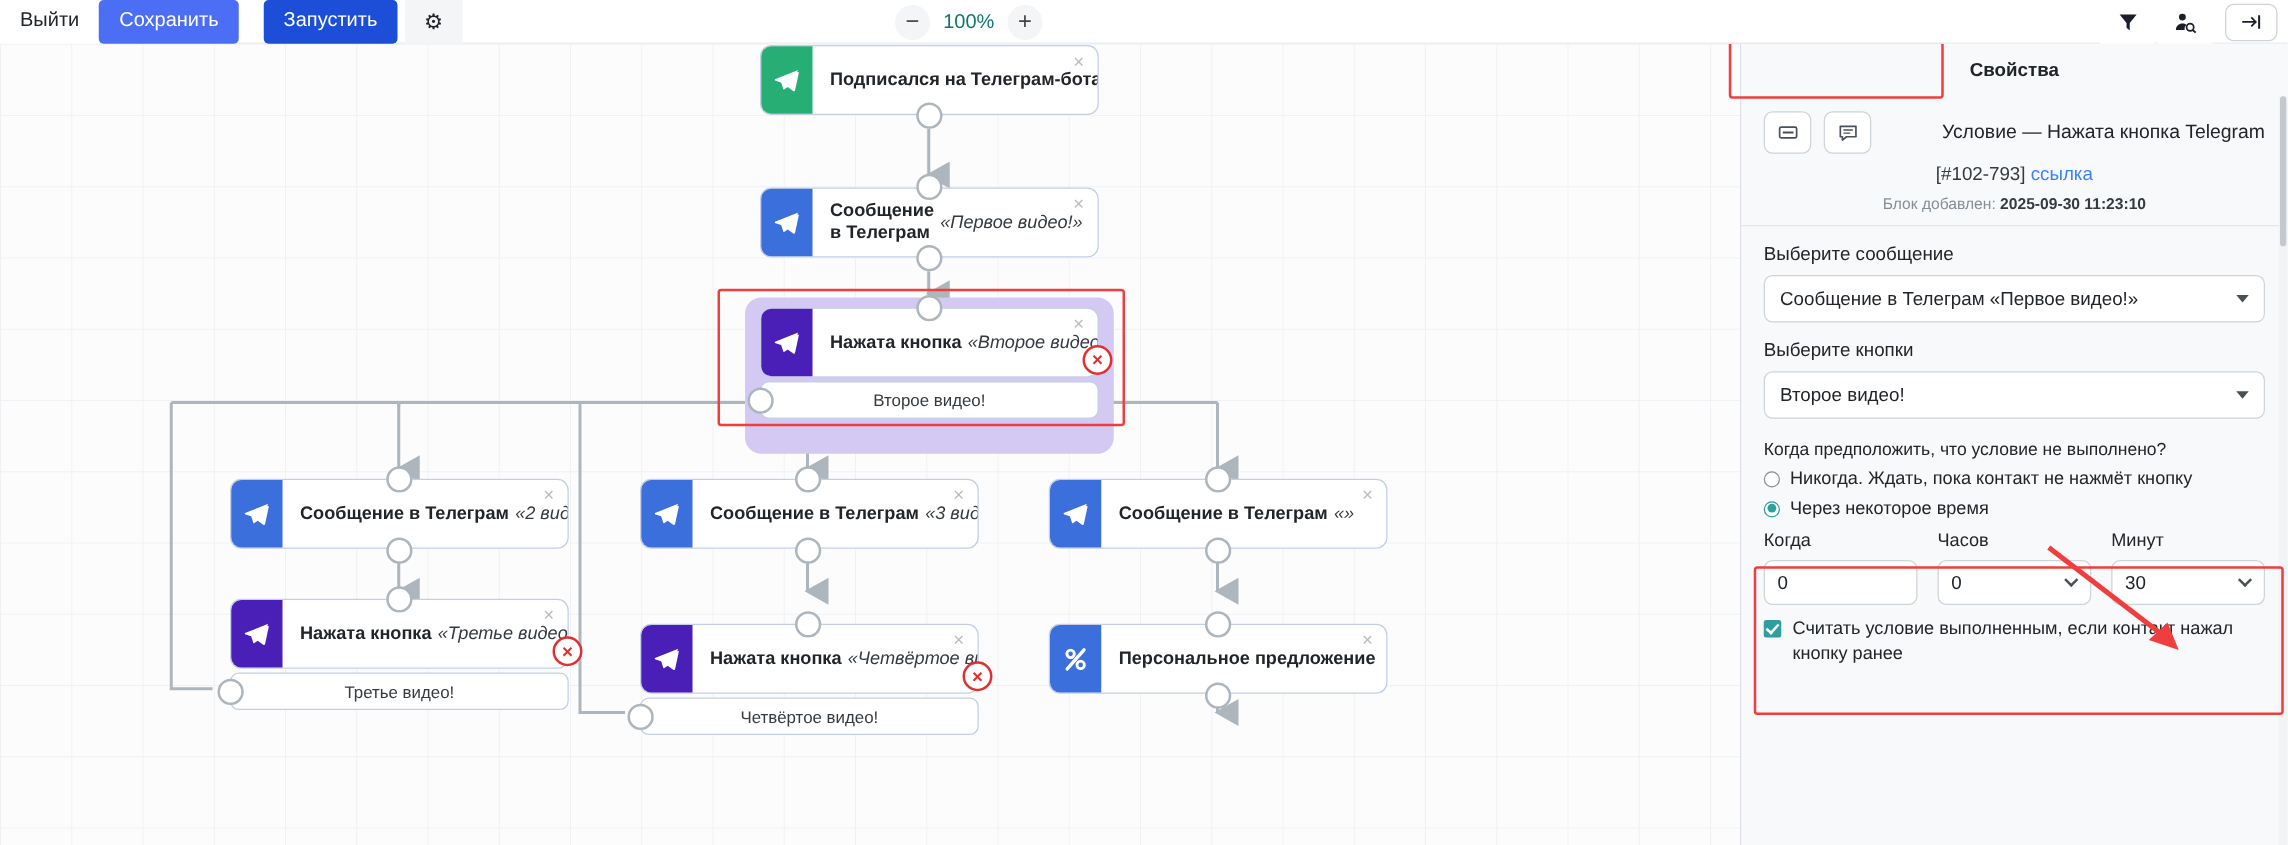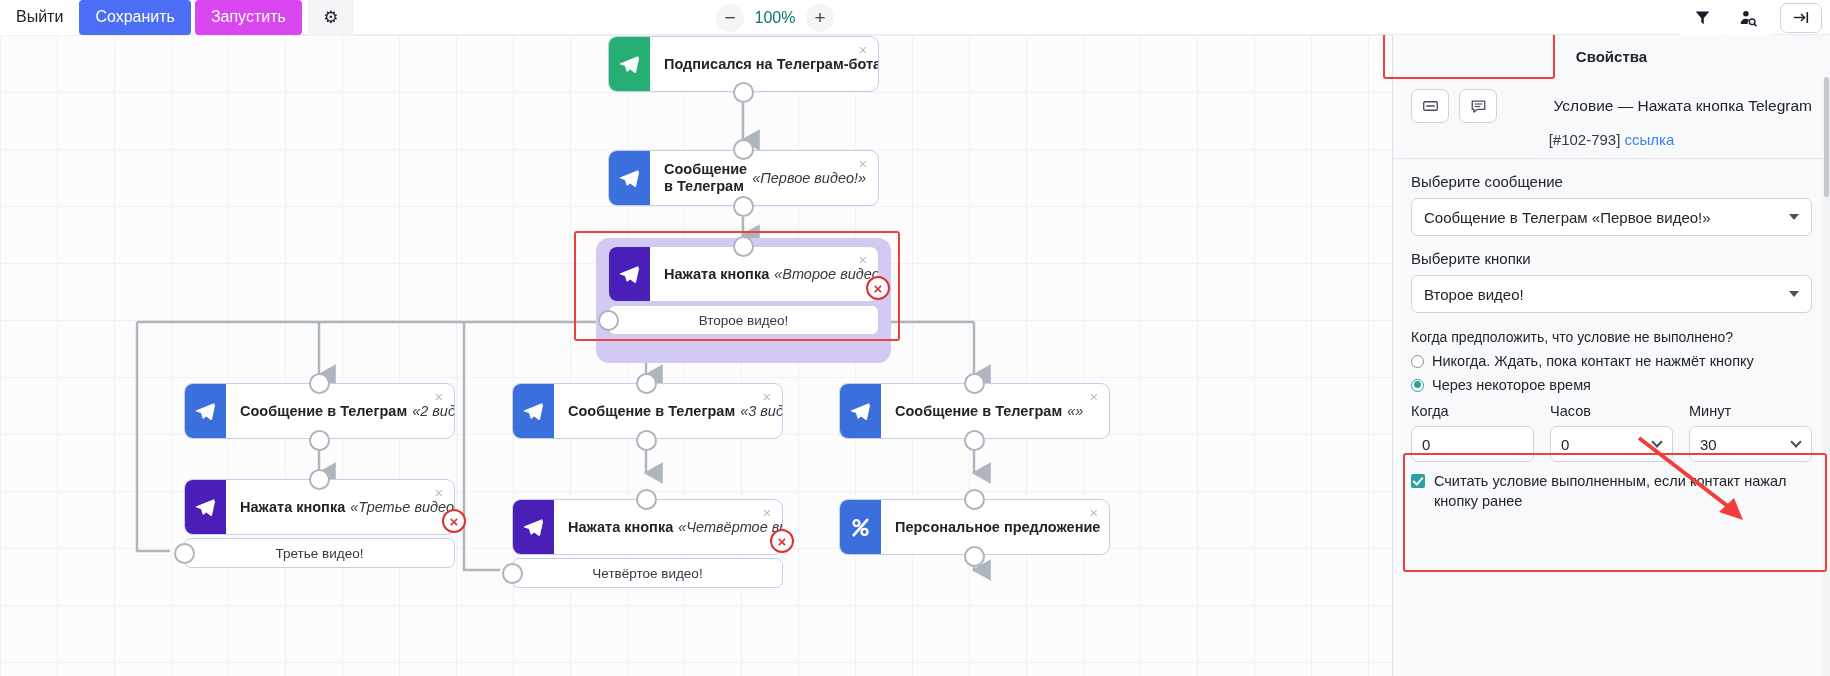--- a/index.html
+++ b/index.html
@@ -21,21 +21,21 @@
     border-bottom: 1px solid #e9ecef;
     z-index: 50;
   }
   .tb-btn {
     height: 35px; border: none; cursor: pointer;
     font-family: inherit; font-size: 16px;
     display: flex; align-items: center; justify-content: center;
   }
   .tb-exit { background: #ffffff; color: #212529; padding: 0 16px; }
   .tb-save { background: #4c6ef5; color: #ffffff; padding: 0 16px; border-radius: 4px; }
-  .tb-run  { background: #d946ef; color: #ffffff; padding: 0 16px; border-radius: 4px; margin-left: 4px; }
+  .tb-run  { background: #1d4ed8; color: #ffffff; padding: 0 16px; border-radius: 4px; margin-left: 20px; }
   .tb-gear { background: #f4f5f7; width: 46px; margin-left: 6px; }
   .gear-glyph { font-size: 17px; color: #212529; line-height: 1; }
 
   .zoom-group {
     position: absolute; left: 716px; top: 0; height: 35px;
     display: flex; align-items: center; gap: 8px;
   }
   .zoom-circ {
     width: 28px; height: 28px; border-radius: 50%;
     background: #f4f5f7; border: none; cursor: pointer;
@@ -481,20 +481,24 @@
           <path d="M2.5 2.5h15v10h-9l-4 3.2V12.5h-2z" fill="none" stroke="#495057" stroke-width="1.6" stroke-linejoin="round"></path>
           <line x1="5.5" y1="6" x2="14.5" y2="6" stroke="#495057" stroke-width="1.4"></line>
           <line x1="5.5" y1="9" x2="12" y2="9" stroke="#495057" stroke-width="1.4"></line>
         </svg>
       </button>
       <span class="head-title">Условие — Нажата кнопка Telegram</span>
     </div>
     <div class="head-id">
       <span>[#102-793]</span>
       <a>ссылка</a>
+    </div>
+    <div class="head-meta">
+      <span>Блок добавлен:</span>
+      <b>2025-09-30 11:23:10</b>
     </div>
   </div>
 
   <div class="p-divider"></div>
 
   <div class="p-body">
     <div class="f-label">Выберите сообщение</div>
     <div class="f-select">
       <span>Сообщение в Телеграм «Первое видео!»</span>
       <span class="caret"></span>

